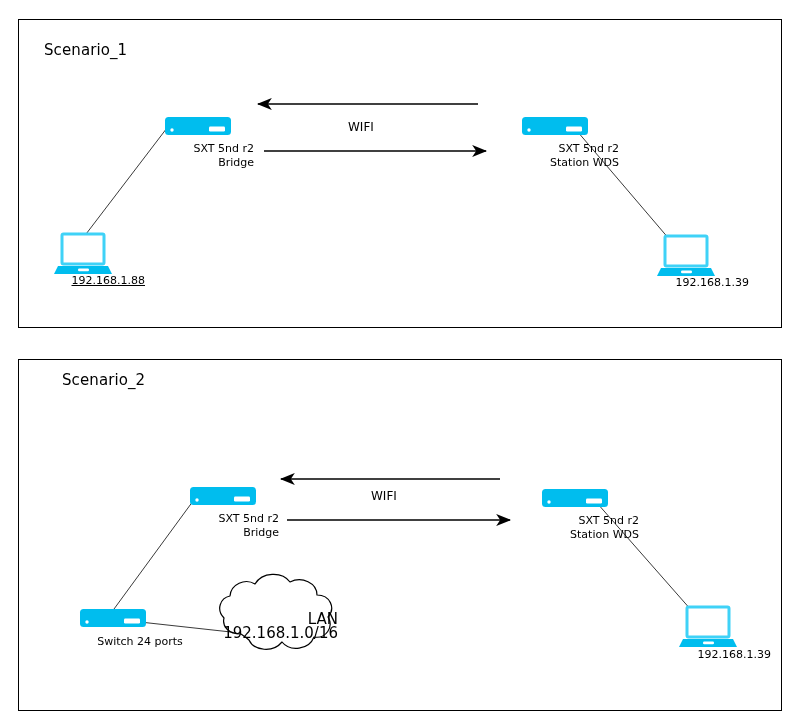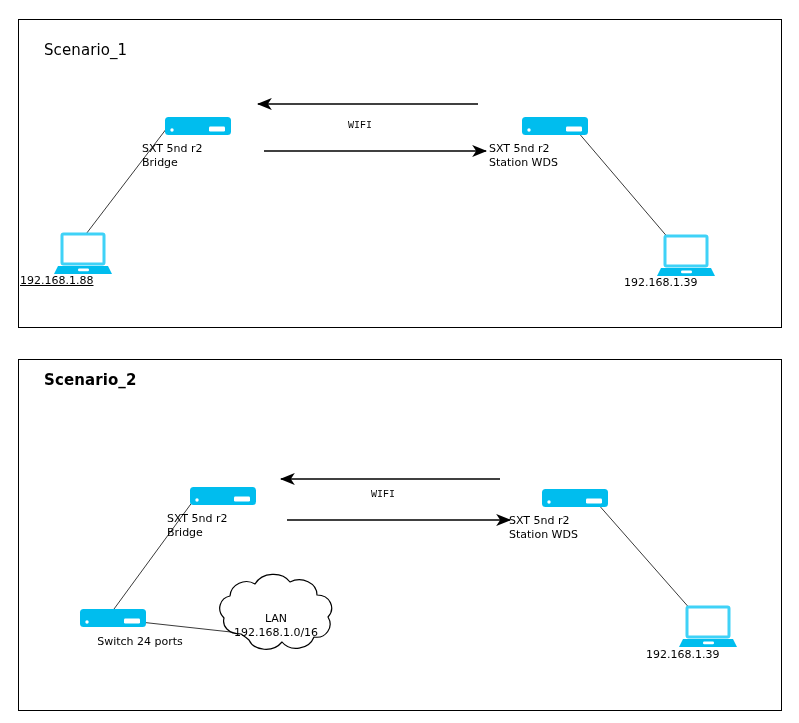--- a/index.html
+++ b/index.html
@@ -31,45 +31,44 @@
   #frame-2 { left: 18px; top: 359px; width: 764px; height: 352px; }
 
   .scenario-title {
     position: absolute;
     font-size: 15px;
     letter-spacing: 0.1px;
     white-space: nowrap;
     color: #000;
   }
   #scenario-1-title { left: 44px; top: 41px; }
-  #scenario-2-title { left: 44px; top: 371px; font-weight: bold; }
+  #scenario-2-title { left: 62px; top: 371px; }
 
   .node-label {
     position: absolute;
     font-size: 11px;
     line-height: 13.5px;
-    text-align: left;
+    text-align: right;
     white-space: pre;
     color: #000;
   }
   .node-label.left-align { text-align: center; }
 
   .wifi-label {
     position: absolute;
-    font-size: 10px;
+    font-size: 12px;
     color: #000;
     white-space: nowrap;
-    font-family: Liberation Mono, monospace;
   }
 
   .cloud-label {
     position: absolute;
-    font-size: 11px;
+    font-size: 15px;
     line-height: 14px;
-    text-align: center;
+    text-align: right;
     white-space: pre;
     color: #000;
     pointer-events: none;
   }
 
   svg { display: block; overflow: visible; }
 </style>
 </head>
 <body>
 

